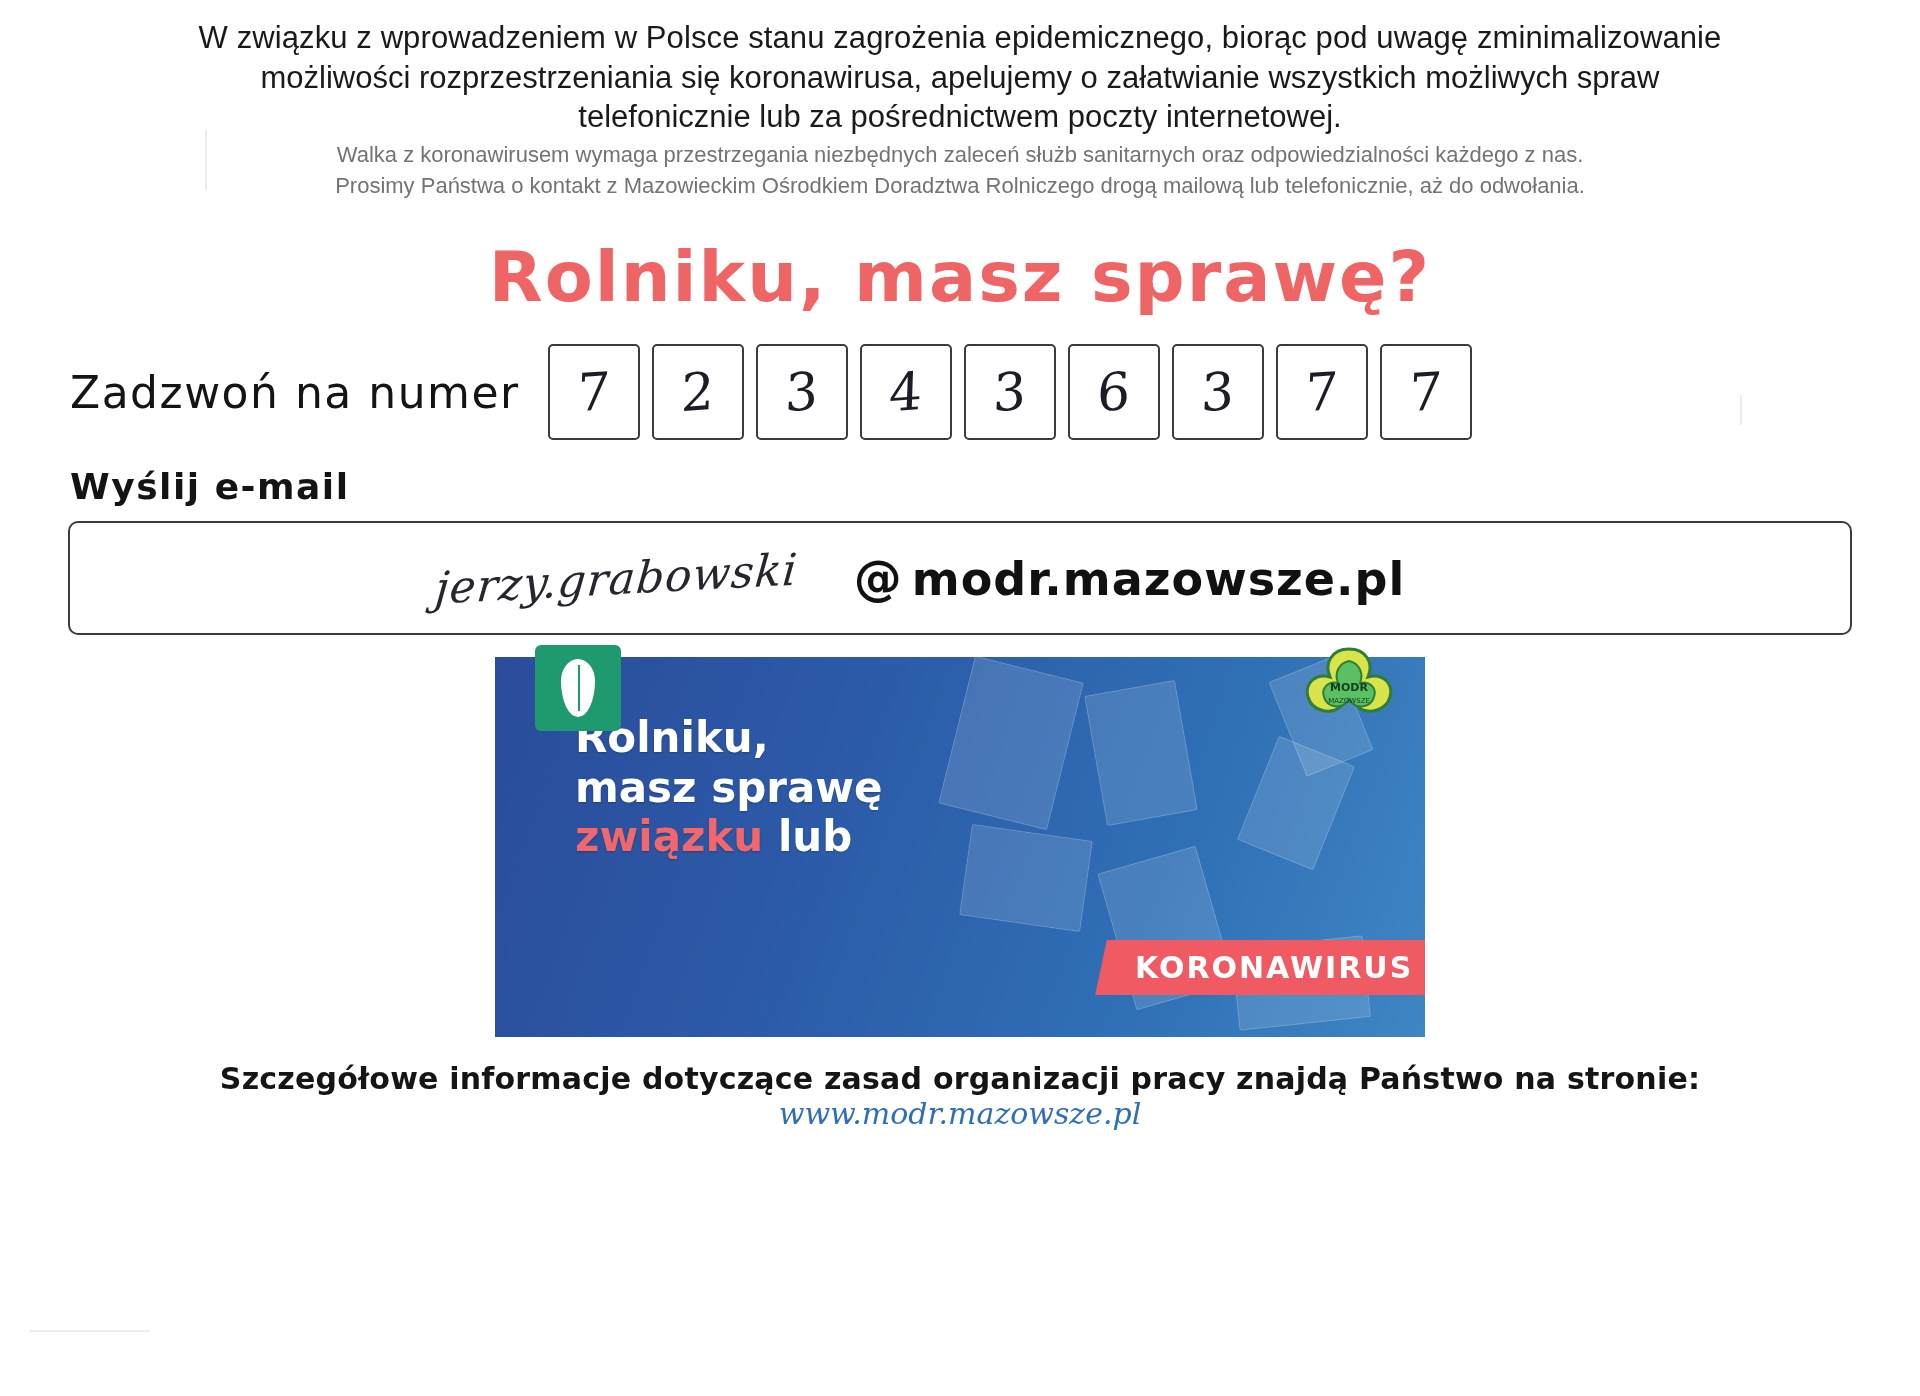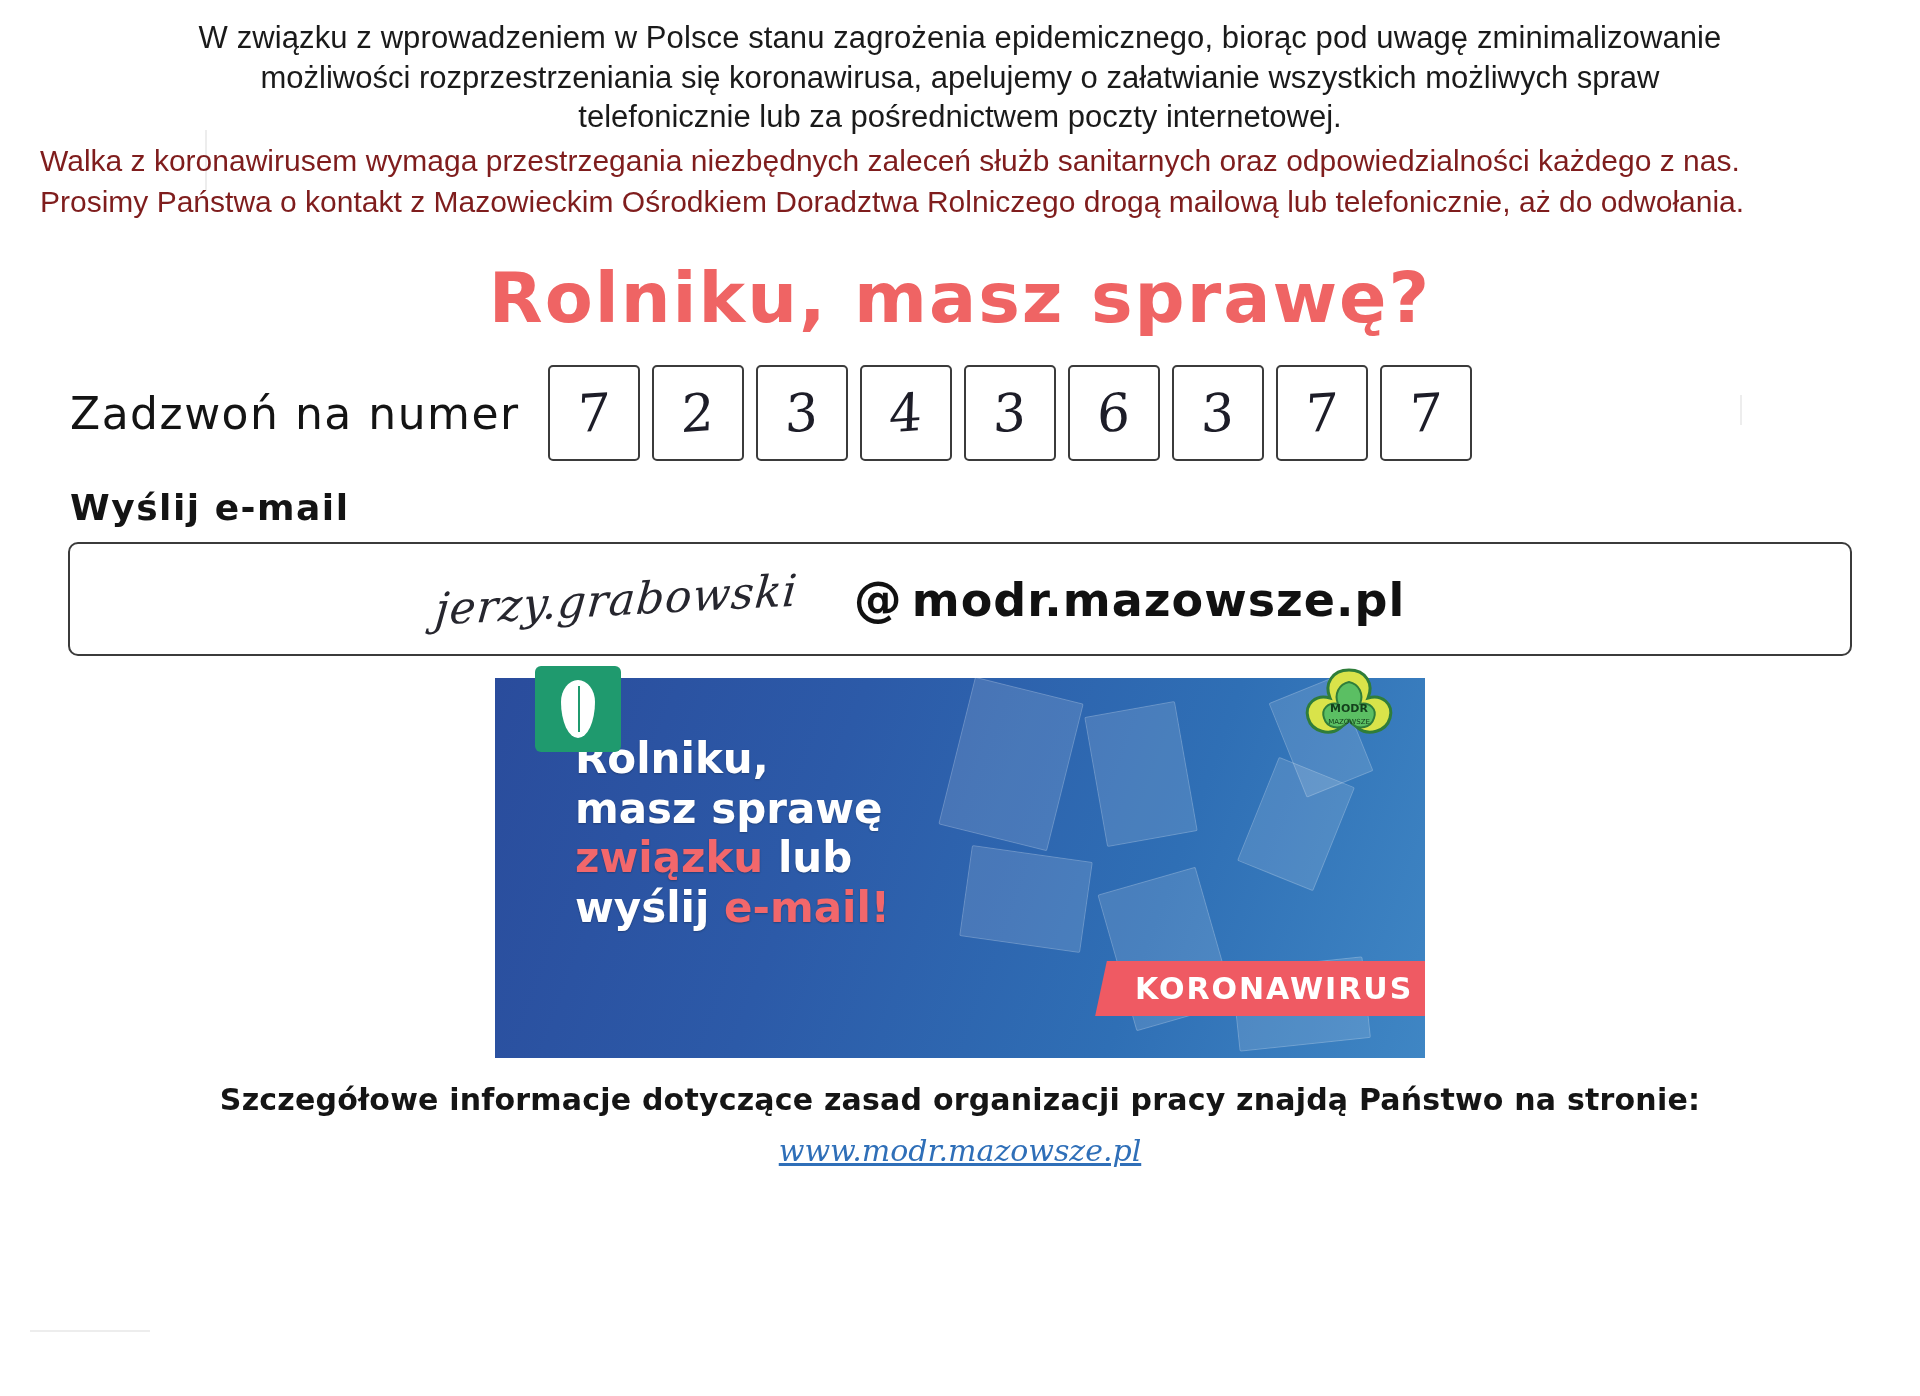--- a/index.html
+++ b/index.html
@@ -30,24 +30,24 @@
     font-size: 31px;
     line-height: 1.28;
     color: #1a1a1a;
     max-width: 1700px;
     margin: 0 auto;
   }
   .intro .l1, .intro .l2, .intro .l3 { display: block; }
   .intro .l1 { letter-spacing: 0.1px; }
   .wide-line {
     display: block;
-    text-align: left;
-    font-size: 30px;
+    text-align: center;
+    font-size: 22px;
     line-height: 1.3;
-    color: #7f1d1d;
+    color: #737373;
     margin-top: 4px;
     white-space: nowrap;
   }
   .wide-line.second { margin-top: 2px; }
 
   
   .headline {
     text-align: center;
     color: #ef6464;
     font-weight: bold;
@@ -258,22 +258,20 @@
     font-weight: bold;
     font-size: 30px;
     color: #151515;
     margin-top: 12px;
   }
   .footer .f3 {
     font-family: "DejaVu Serif", serif;
     font-style: italic;
     font-size: 30px;
     color: #2f6fb8;
-    margin-top: 16px;
-    text-decoration: underline;
   }
 
   
   .scan-line {
     position: absolute;
     background: rgba(0,0,0,0.07);
   }
   .sl1 { left: 205px; top: 130px; width: 2px; height: 60px; }
   .sl2 { left: 1740px; top: 395px; width: 2px; height: 30px; }
   .sl3 { left: 30px; top: 1330px; width: 120px; height: 2px; }
@@ -347,21 +345,20 @@
       <div class="doc d3"></div>
       <div class="doc d4"></div>
       <div class="doc d5"></div>
       <div class="doc d6"></div>
       <div class="doc d7"></div>
 
       <div class="banner-text">
         <div>Rolniku,</div>
         <div>masz sprawę</div>
         <div><span class="red">związku</span><span> lub</span></div>
-        <div><span>wyślij </span><span class="red">e-mail!</span></div>
       </div>
 
       <div class="banner-badge"><span>KORONAWIRUS</span></div>
     </div>
 
     <div class="logo-leaf" style="position:absolute; left:495px; top:-12px;">
       <div class="inner"></div>
     </div>
 
     <div class="logo-modr" style="position:absolute; right:478px; top:-16px;">

